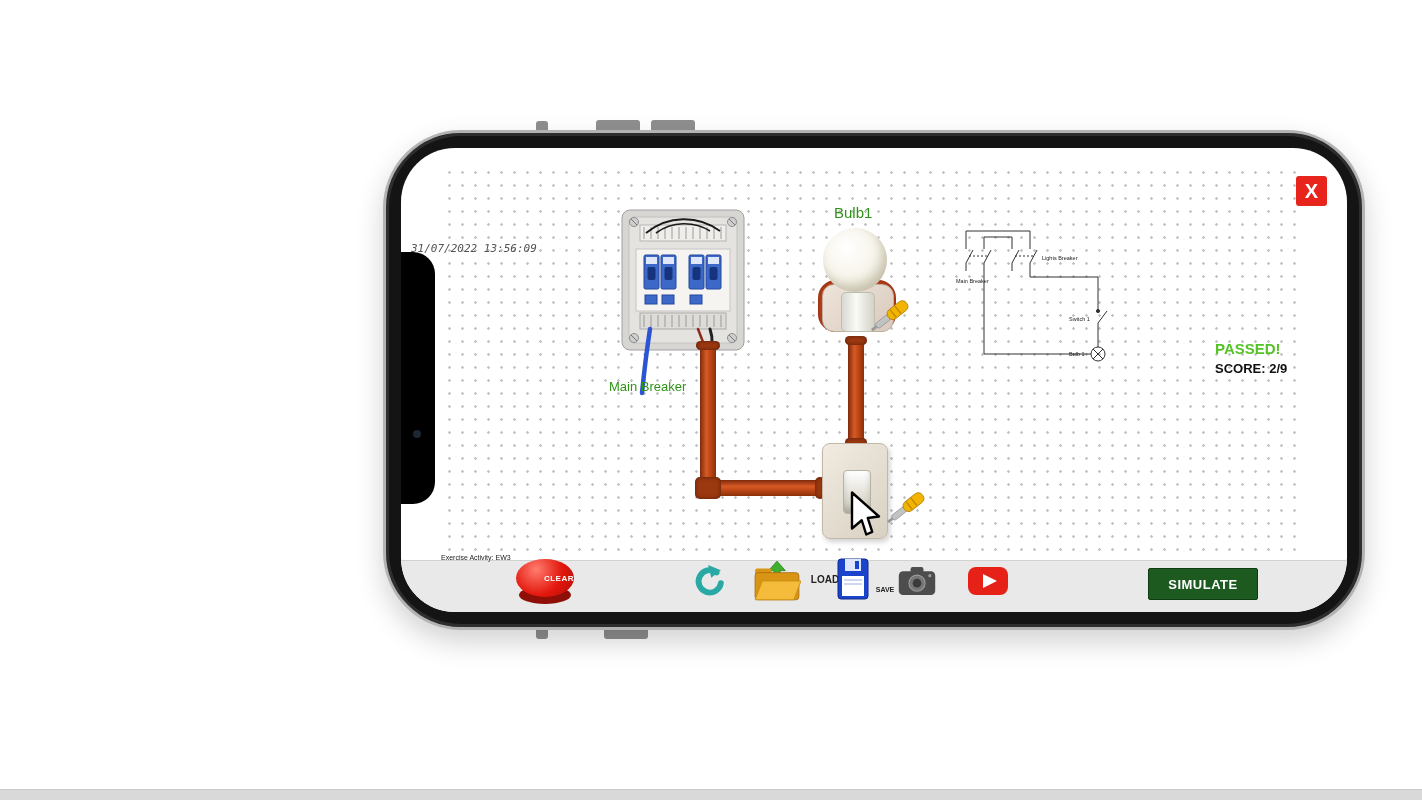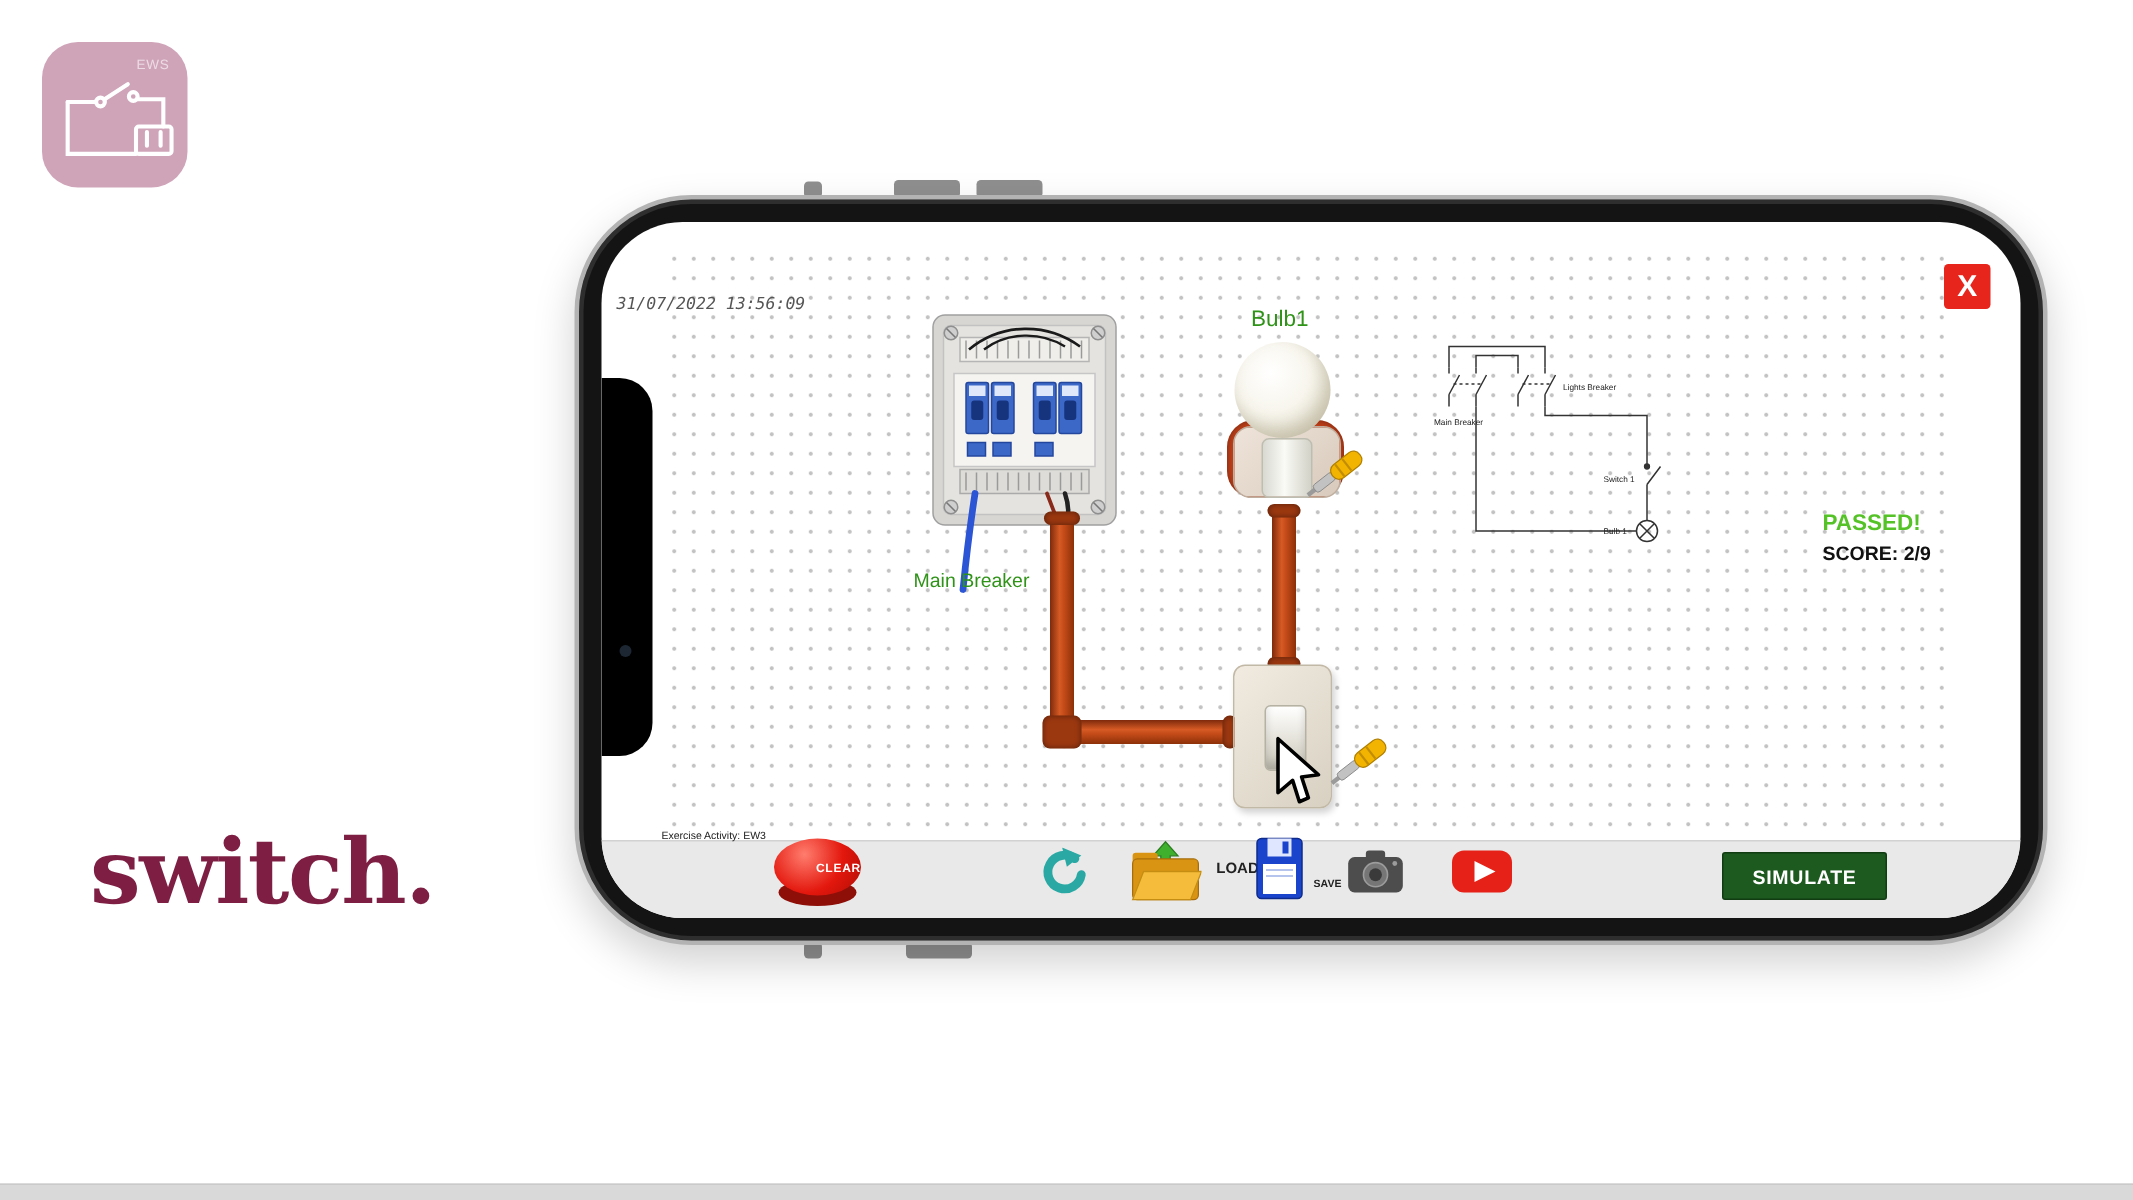--- a/index.html
+++ b/index.html
@@ -13,21 +13,21 @@
   .tagline{font-family:"DejaVu Serif",serif;font-weight:bold;color:#7d1e42;
            font-size:60px;line-height:64px;letter-spacing:-1px;}
   
   .phone-body{background:#141414;border:3px solid #b3b3b3;border-radius:78px;
               box-shadow:0 12px 28px rgba(0,0,0,.18), inset 0 0 0 3px #2e2e2e;}
   .phone-btn{background:#8f8f8f;border-radius:3px;}
   .screen{background:#ffffff;border-radius:54px;overflow:hidden;}
   .notch{background:#000;border-radius:0 22px 22px 0;}
   .dots{background-image:radial-gradient(circle,#c2c2c2 1.1px,transparent 1.5px);
         background-size:13px 13px;background-color:transparent;}
-  .timestamp{font-family:"DejaVu Sans Mono",monospace;font-style:italic;font-size:11px;color:#555;}
+  .timestamp{font-family:"DejaVu Sans Mono",monospace;font-style:italic;font-size:11px;color:#555;margin-top:46px;}
   .close-btn{background:#e8251c;color:#fff;font-weight:bold;font-size:20px;border-radius:3px;
              display:flex;align-items:center;justify-content:center;cursor:pointer;}
   .green-label{color:#2f9318;}
   .pipeV{background:linear-gradient(90deg,#7e2a0c,#d65a24 40%,#c24a18 60%,#8c3008);border-radius:3px;}
   .pipeH{background:linear-gradient(180deg,#7e2a0c,#d65a24 40%,#c24a18 60%,#8c3008);border-radius:3px;}
   .coupling{background:#9c3810;border-radius:5px;box-shadow:inset 0 0 4px rgba(0,0,0,.45);}
   .bulb-sphere{border-radius:50%;
     background:radial-gradient(circle at 38% 32%, #ffffff 0%, #f7f5ec 45%, #e4e0d0 75%, #cfcab6 100%);
     box-shadow:inset -4px -6px 10px rgba(150,140,110,.35);}
   .lamp-ring{background:#bf3f19;border-radius:18px;box-shadow:inset 0 0 5px rgba(0,0,0,.4);}
@@ -49,38 +49,22 @@
                 display:flex;align-items:center;justify-content:center;cursor:pointer;}
   .result-pass{color:#55c327;font-weight:bold;font-size:15px;}
   .result-score{color:#111;font-weight:bold;font-size:13px;}
   .bottom-strip{background:#d9d9d9;border-top:1px solid #cacaca;}
 </style>
 </head>
 <body>
 
 <div class="page">
 
-  <div class="abs app-icon" style="left:28px;top:28px;width:97px;height:97px;">
-    <span class="app-icon-label">EWS</span>
-    <svg class="abs" style="left:8px;top:14px;width:82px;height:72px;" viewBox="0 0 90 78">
-      <g fill="none" stroke="#ffffff" stroke-width="3" stroke-linecap="round">
-        <path d="M10,28 H30"></path>
-        <circle cx="34" cy="28" r="3.2"></circle>
-        <path d="M37,26 L54,15"></path>
-        <circle cx="58" cy="24" r="3.2"></circle>
-        <path d="M61,26 L80,26 L80,46"></path>
-        <rect x="60" y="46" width="26" height="20" rx="2"></rect>
-        <path d="M68,50 V60 M78,50 V60"></path>
-        <path d="M10,28 V66 H60"></path>
-      </g>
-    </svg>
-  </div>
 
   <div class="abs tagline" style="left:60px;top:550px;">
-    <div>switch.</div>
   </div>
 
   <div class="abs phone-btn" style="left:536px;top:121px;width:12px;height:11px;"></div>
   <div class="abs phone-btn" style="left:596px;top:120px;width:44px;height:12px;"></div>
   <div class="abs phone-btn" style="left:651px;top:120px;width:44px;height:12px;"></div>
   <div class="abs phone-btn" style="left:536px;top:628px;width:12px;height:11px;"></div>
   <div class="abs phone-btn" style="left:604px;top:628px;width:44px;height:11px;"></div>
 
   <div class="abs phone-body" style="left:383px;top:130px;width:976px;height:494px;"></div>
 

